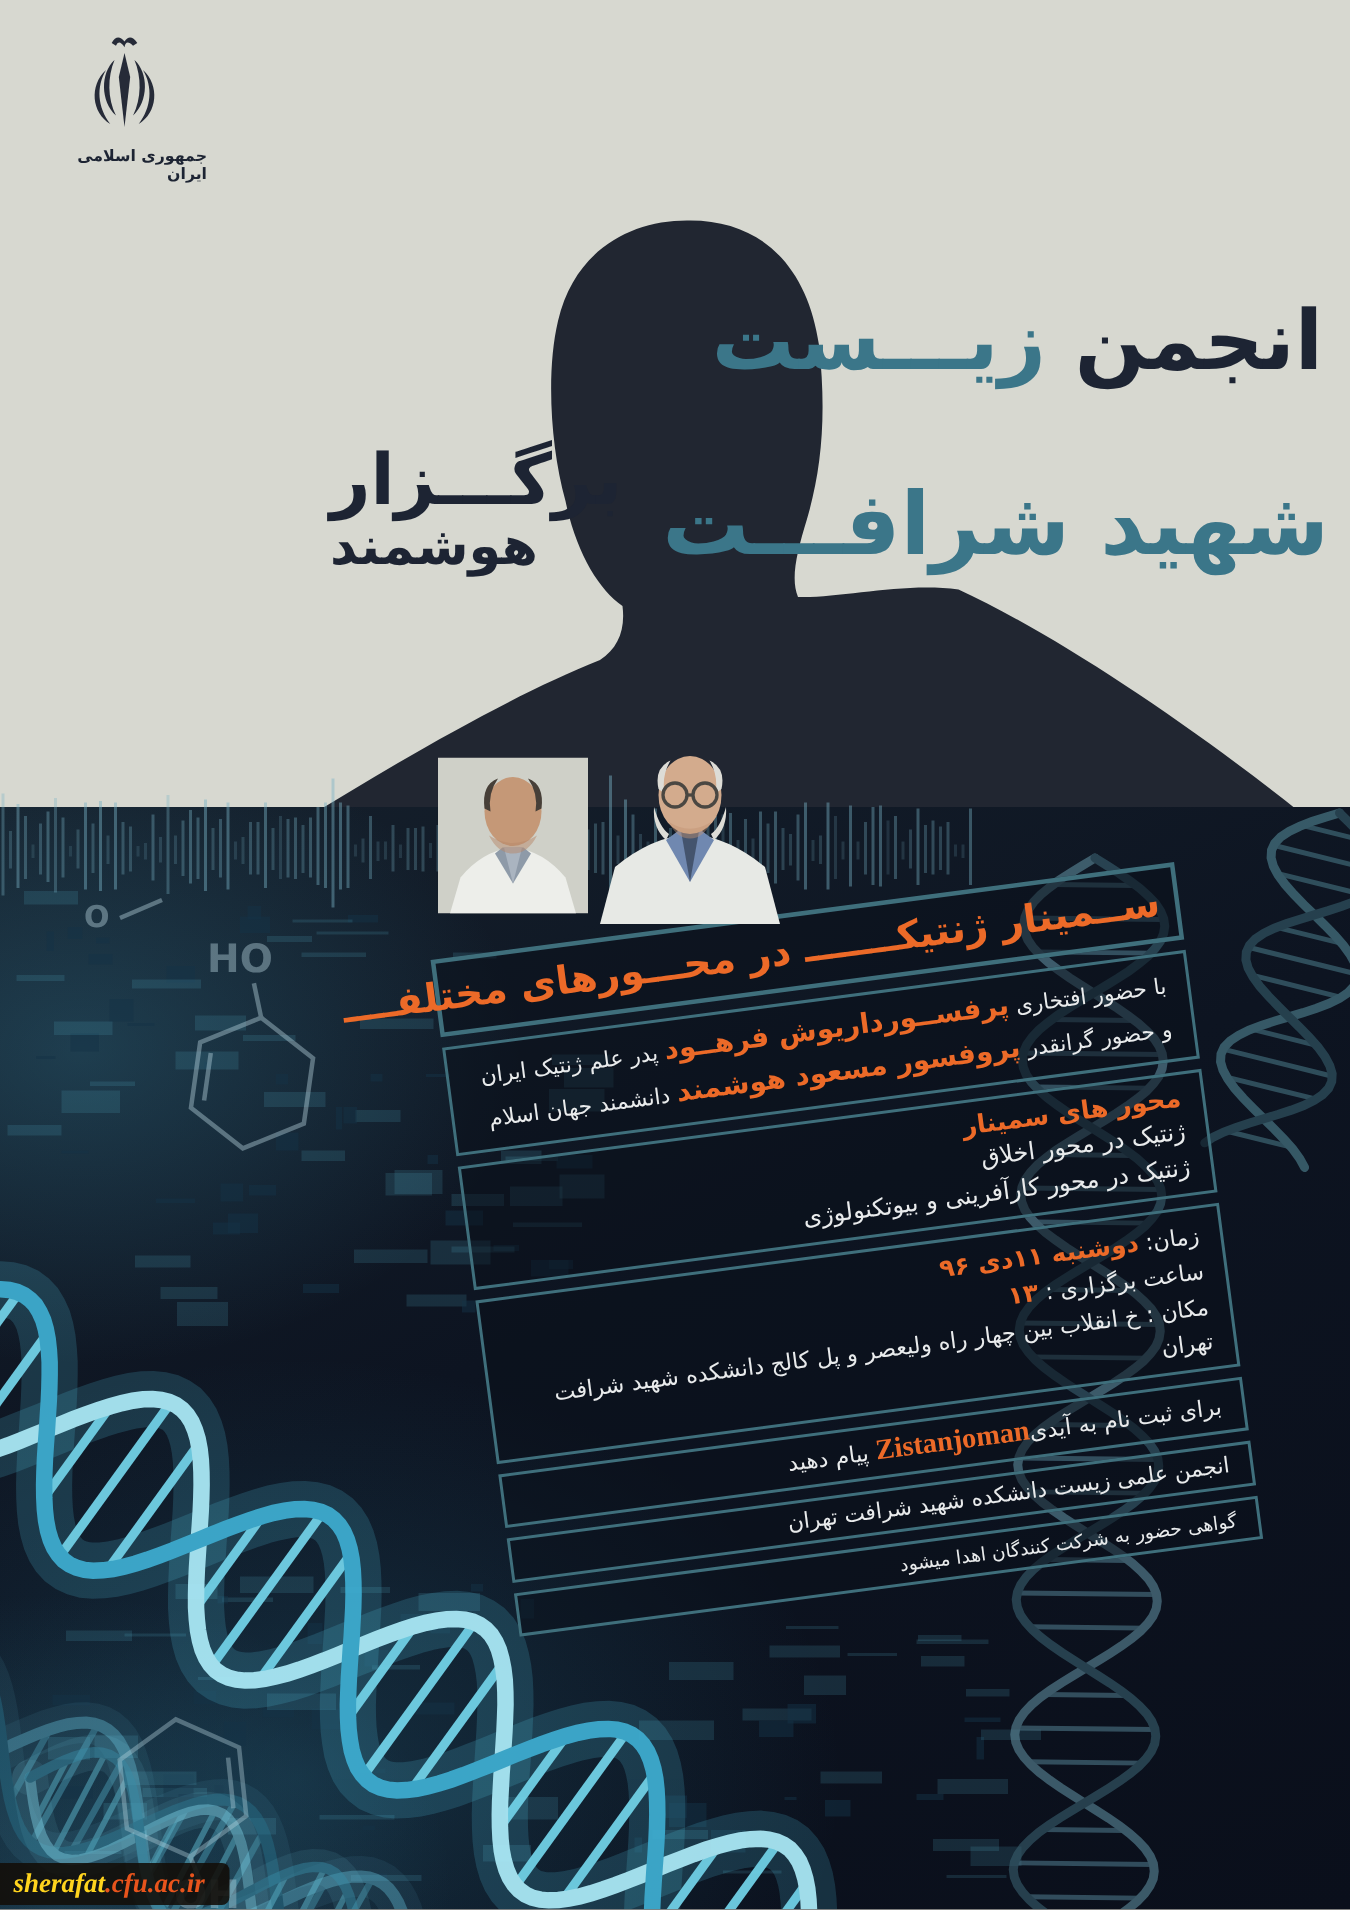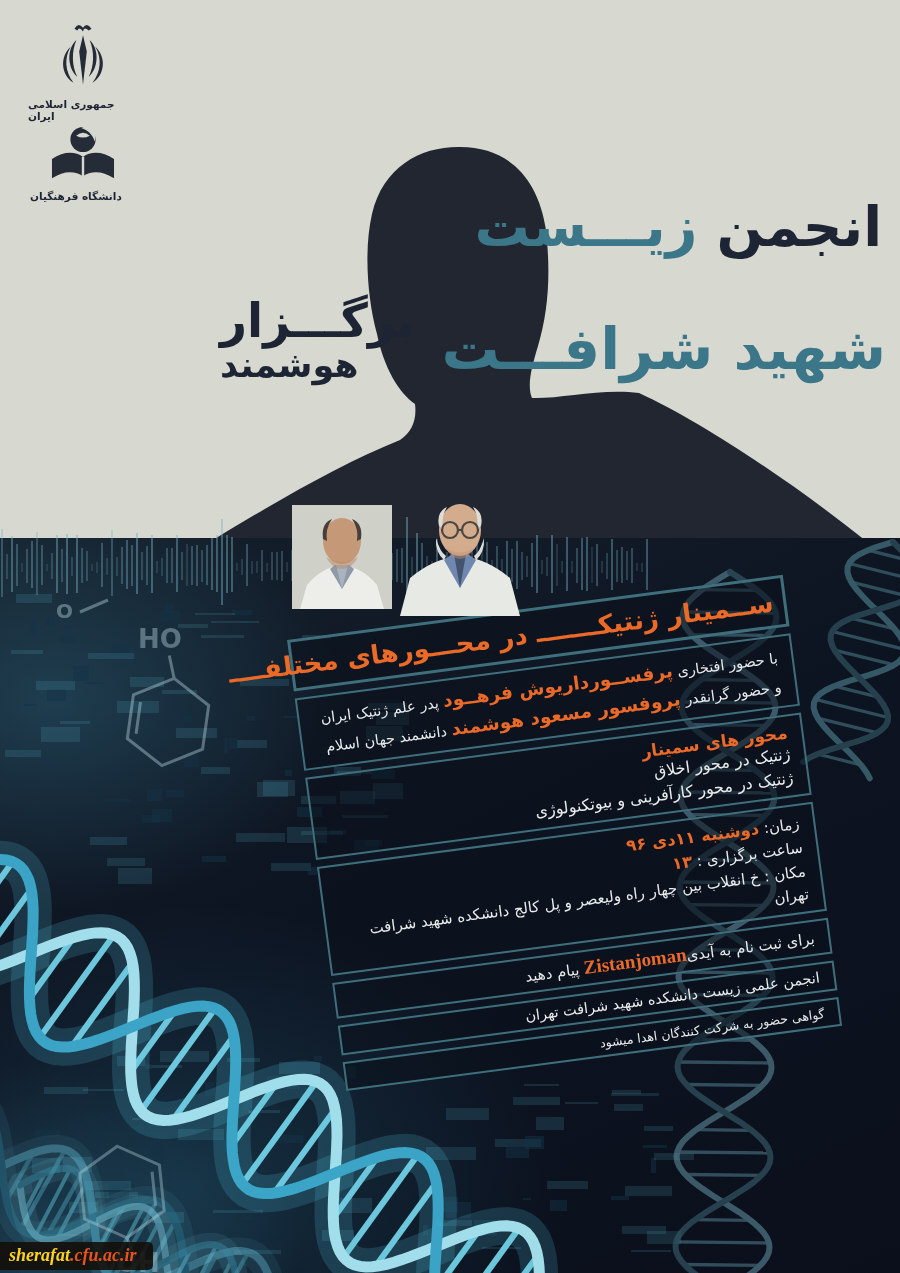--- a/index.html
+++ b/index.html
@@ -17,21 +17,21 @@
     position:absolute;left:0;top:538px;width:900px;height:735px;z-index:2;
     background:
       radial-gradient(420px 300px at 6% 22%, rgba(62,150,180,.28), transparent 70%),
       radial-gradient(520px 400px at 22% 88%, rgba(52,150,185,.22), transparent 70%),
       radial-gradient(380px 280px at 4% 98%, rgba(70,170,200,.20), transparent 70%),
       linear-gradient(155deg,#15202c 0%, #0d1421 45%, #0a0f1b 100%);
   }
   #decor,#chem{position:absolute;left:0;top:0;z-index:3;pointer-events:none;}
 
   
-  .logo-block{position:absolute;z-index:4;text-align:left;color:var(--ink-navy,#1d2433);}
+  .logo-block{position:absolute;z-index:4;text-align:right;color:var(--ink-navy,#1d2433);}
   #iran-logo{left:28px;top:22px;width:110px;}
   #univ-logo{left:30px;top:124px;width:106px;}
   .logo-caption{font-size:10.5px;font-weight:bold;margin-top:2px;letter-spacing:.3px;color:var(--ink-navy,#1d2433);}
 
   
   .headline{position:absolute;z-index:4;font-weight:bold;line-height:1.15;white-space:nowrap;}
   #hl-line1{right:18px;top:196px;font-size:55px;}
   #hl-line2{right:18px;top:262px;font-size:47px;}
   #hl-line3{right:14px;top:316px;font-size:58px;}
   #hl-holds{left:220px;top:296px;text-align:left;line-height:1.05;}
@@ -514,32 +514,20 @@
         <path d="M-7,-21 C-17,-12 -17,8 -6,18 C-12,6 -12,-9 -7,-21 Z"></path>
         <path d="M7,-21 C17,-12 17,8 6,18 C12,6 12,-9 7,-21 Z"></path>
         <path d="M-13,-14 C-25,-3 -23,16 -10,24 C-19,12 -20,-2 -13,-14 Z"></path>
         <path d="M13,-14 C25,-3 23,16 10,24 C19,12 20,-2 13,-14 Z"></path>
         <path d="M-9,-33 q4,-7 9,-1 q4,-6 9,1 l-3,2 q-5,-5 -6,1 q-4,-6 -6,-1 Z"></path>
       </g>
     </svg>
     <div class="logo-caption">جمهوری اسلامی ایران</div>
   </div>
 
-  <div id="univ-logo" class="logo-block">
-    <svg width="72" height="64" viewBox="-36 -34 72 66" style="margin:0 auto">
-      <g fill="#262b38">
-        <circle cx="0" cy="-18" r="13"></circle>
-        <path d="M-2,-30 C8,-34 16,-26 12,-16 C10,-24 4,-28 -2,-30 Z" fill="#d7d8d0"></path>
-        <path d="M-7,-22 q7,-6 14,0 q-7,4 -14,0 Z" fill="#d7d8d0"></path>
-        <path d="M-32,2 C-20,-6 -8,-6 0,0 C8,-6 20,-6 32,2 L32,22 C20,14 8,14 0,20 C-8,14 -20,14 -32,22 Z"></path>
-        <path d="M0,0 L0,20" stroke="#d7d8d0" stroke-width="2.5"></path>
-      </g>
-    </svg>
-    <div class="logo-caption">دانشگاه فرهنگیان</div>
-  </div>
 
   <div id="hl-line1" class="headline" dir="rtl">
     <span class="ink-navy">انجمن</span>
     <span class="ink-teal">زیـــست</span>
   </div>
   <div id="hl-line3" class="headline ink-teal" dir="rtl">شهید شرافـــت</div>
   <div id="hl-holds" class="headline ink-navy" dir="rtl">
     <div class="holds1">برگـــزار</div>
     <div class="holds2">هوشمند</div>
   </div>

